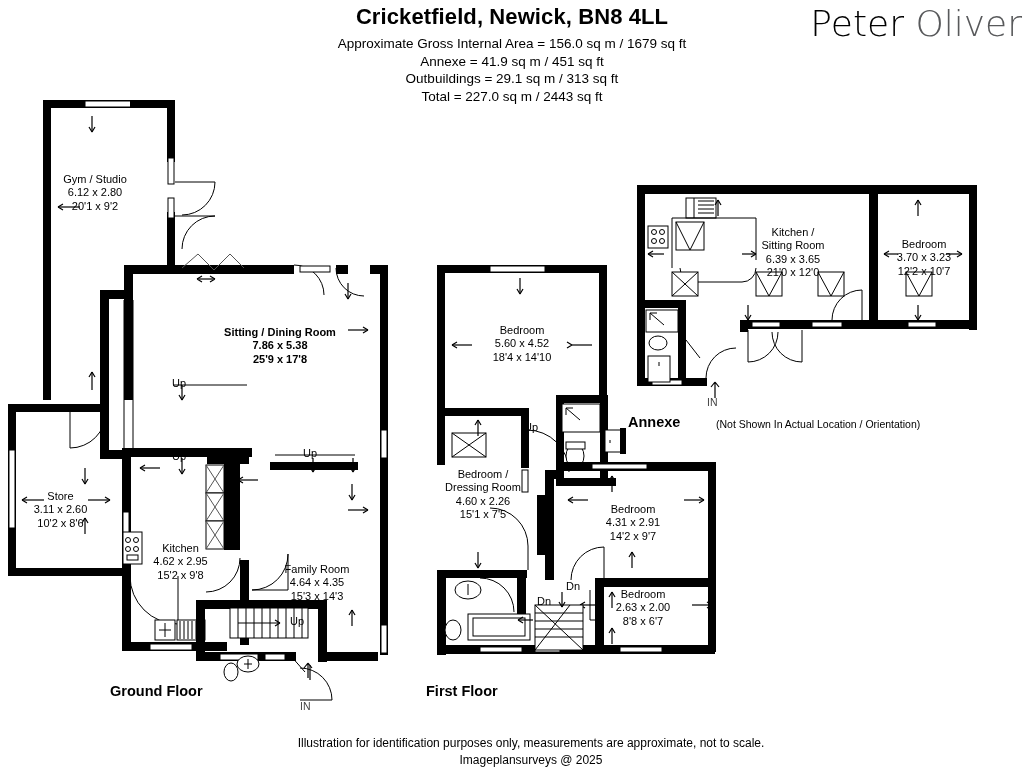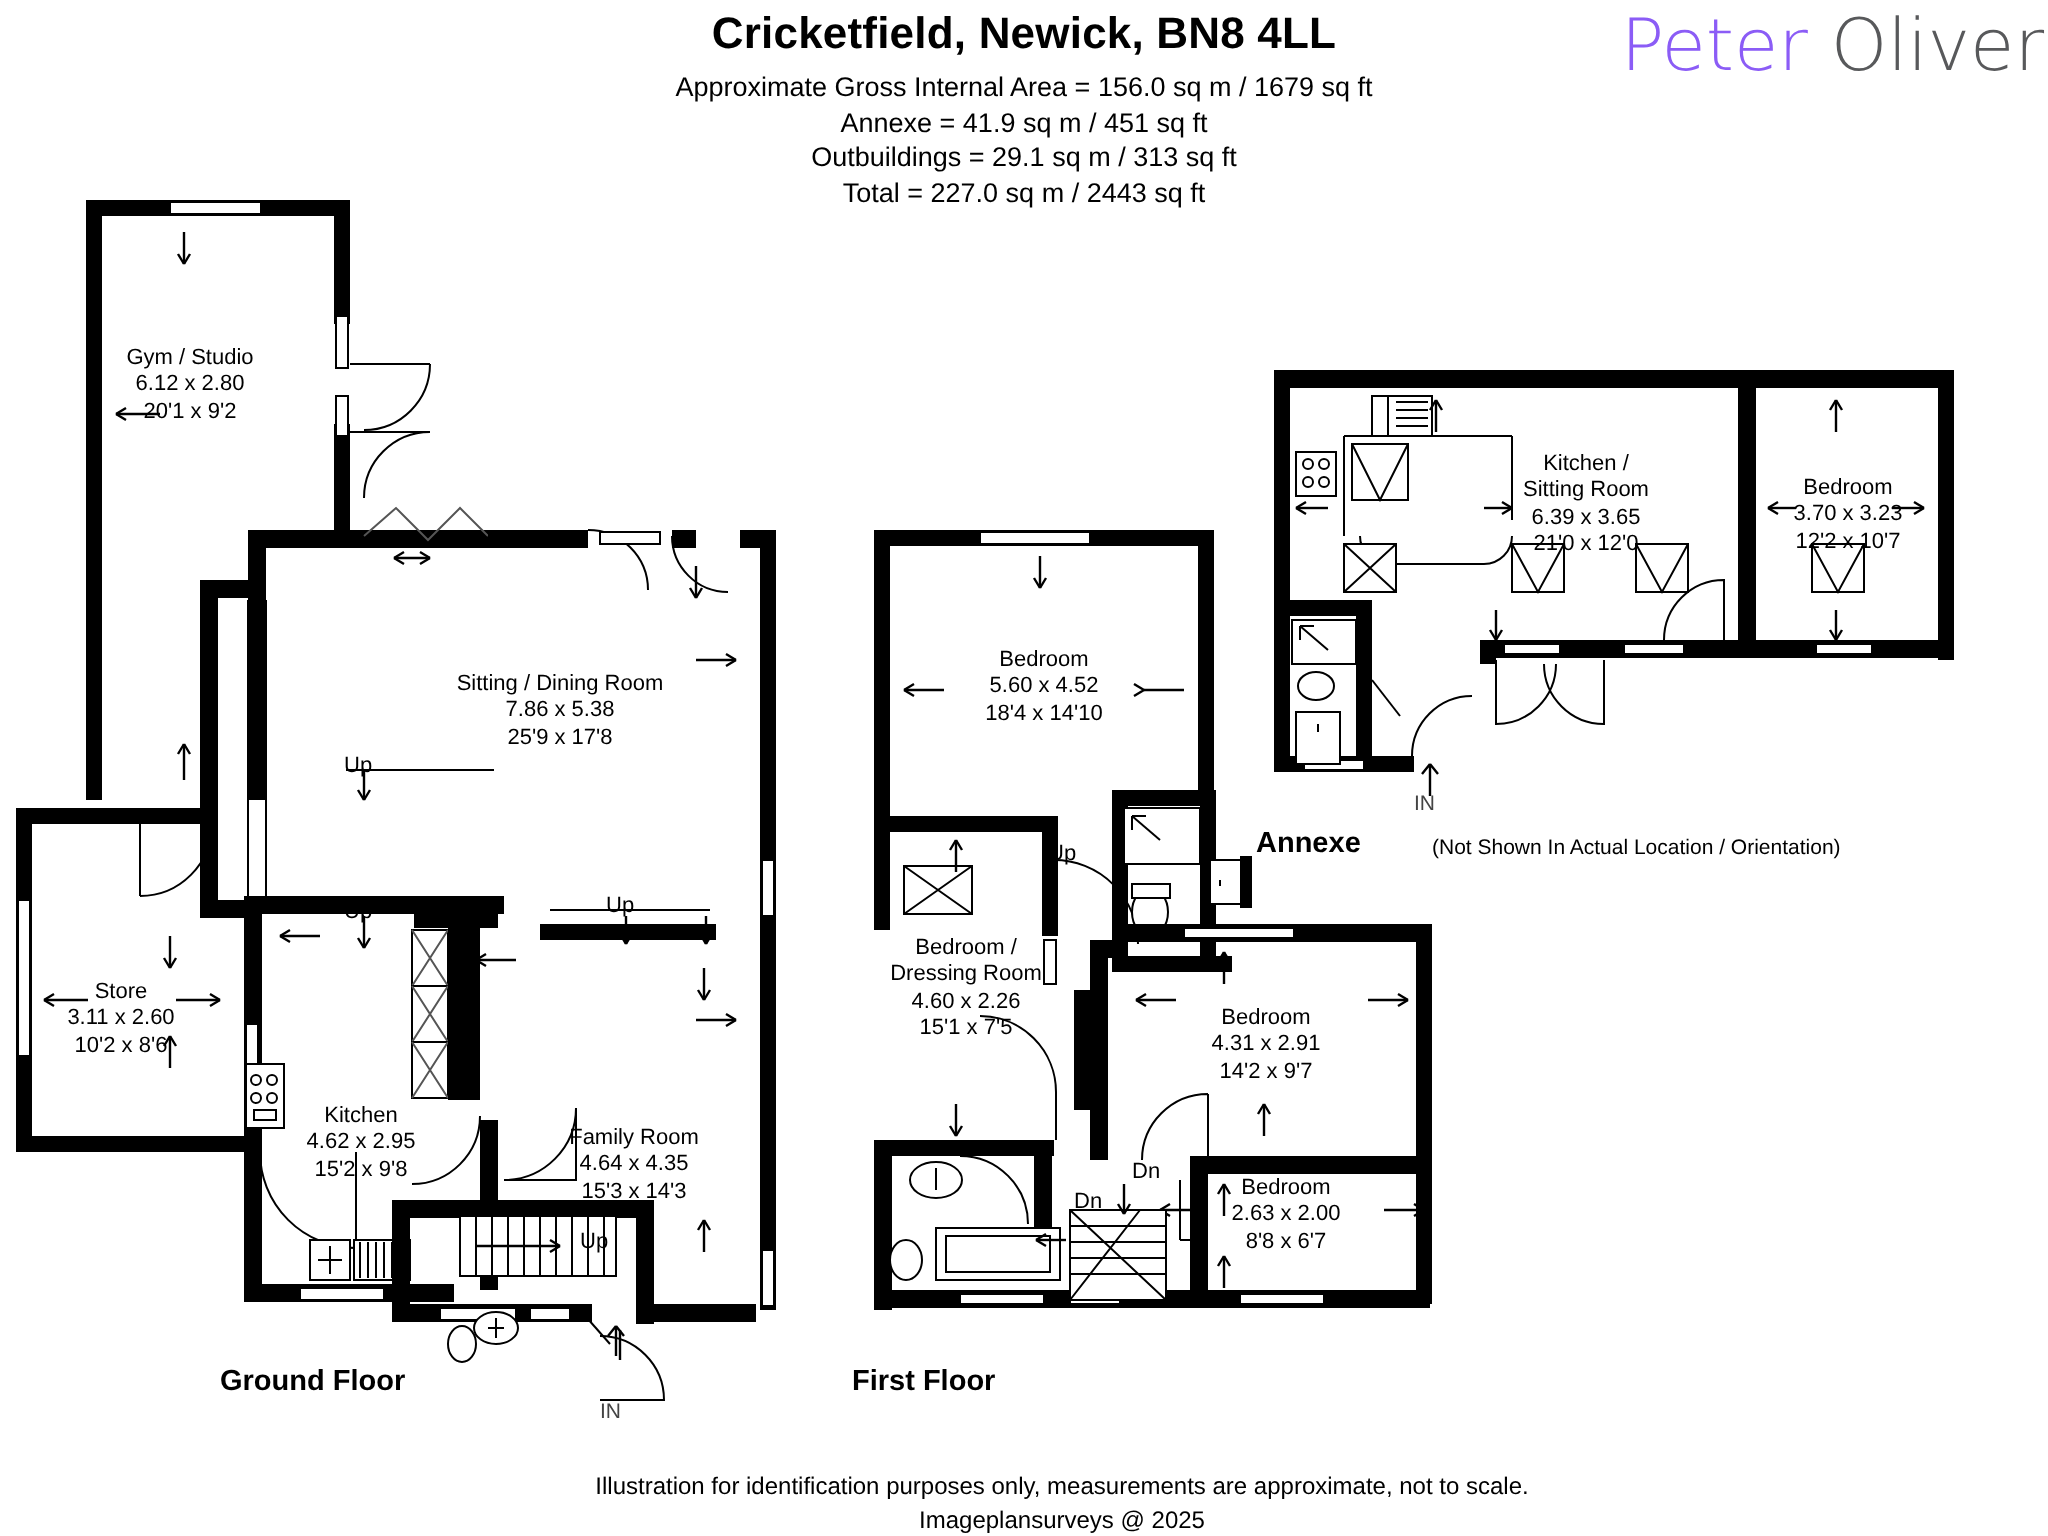--- a/index.html
+++ b/index.html
@@ -6,21 +6,21 @@
   body{width:1024px;height:768px;overflow:hidden;
        font-family:"Liberation Sans",sans-serif;color:#000;}
   #page{position:relative;width:1024px;height:768px;background:#fff;}
 
   .hdr{position:absolute;left:0;top:0;width:1024px;text-align:center;}
   .title{font-size:22px;font-weight:bold;letter-spacing:.1px;margin:4px 0 0 0;}
   .areas{font-size:13.5px;line-height:17.5px;margin-top:5px;}
 
   .logo{position:absolute;right:2px;top:4px;font-size:36px;line-height:40px;
         font-family:"DejaVu Sans",sans-serif;font-weight:300;white-space:nowrap;}
-  .logo .p1{color:#8b5cf6;}
+  .logo .p1{color:#000000;}
   .logo .p2{color:#58595b;text-align:center;}
 
   svg{position:absolute;left:0;top:0;}
   .wall{fill:#000;}
   .thin{fill:none;stroke:#000;stroke-width:1;}
   .thin2{fill:none;stroke:#555;stroke-width:1;}
   .win{fill:#fff;stroke:#000;stroke-width:1;}
   .fix{fill:#fff;stroke:#000;stroke-width:1;}
   .arr{stroke:#000;stroke-width:1.2;fill:none;}
 
@@ -354,33 +354,33 @@
       <path class="arr" stroke="#777" d="M715 398 L715 382 M715 382 l-4 5 M715 382 l4 5"></path>
     </g>
   </svg>
 
   <div class="lbl" style="left:30px;top:173px;width:130px;">
     <div>Gym / Studio</div>
     <div>6.12 x 2.80</div>
     <div>20'1 x 9'2</div>
   </div>
 
-  <div class="lbl" style="left:190px;top:336px;width:180px;">
+  <div class="lbl" style="left:190px;top:326px;width:180px;font-weight:bold;">
     <div>Sitting / Dining Room</div>
     <div>7.86 x 5.38</div>
     <div>25'9 x 17'8</div>
   </div>
 
   <div class="lbl" style="left:8px;top:490px;width:105px;">
     <div>Store</div>
     <div>3.11 x 2.60</div>
     <div>10'2 x 8'6</div>
   </div>
 
-  <div class="lbl" style="left:128px;top:542px;width:105px;margin-top:10px;">
+  <div class="lbl" style="left:128px;top:542px;width:105px;">
     <div>Kitchen</div>
     <div>4.62 x 2.95</div>
     <div>15'2 x 9'8</div>
   </div>
 
   <div class="lbl" style="left:258px;top:527px;width:118px;margin-top:36px;">
     <div>Family Room</div>
     <div>4.64 x 4.35</div>
     <div>15'3 x 14'3</div>
   </div>

